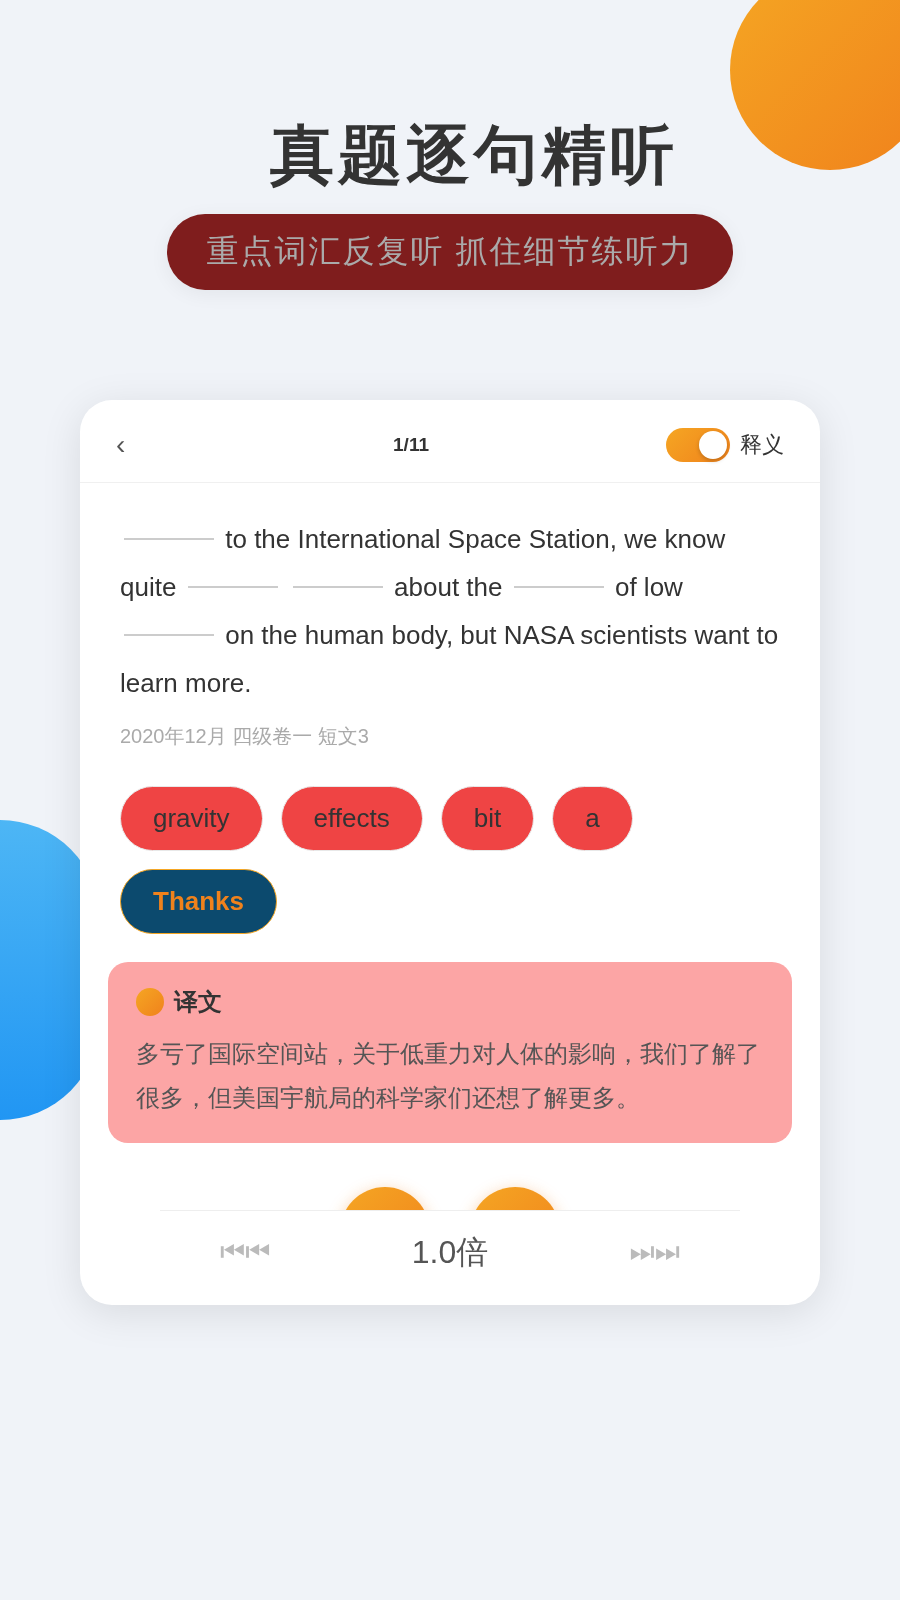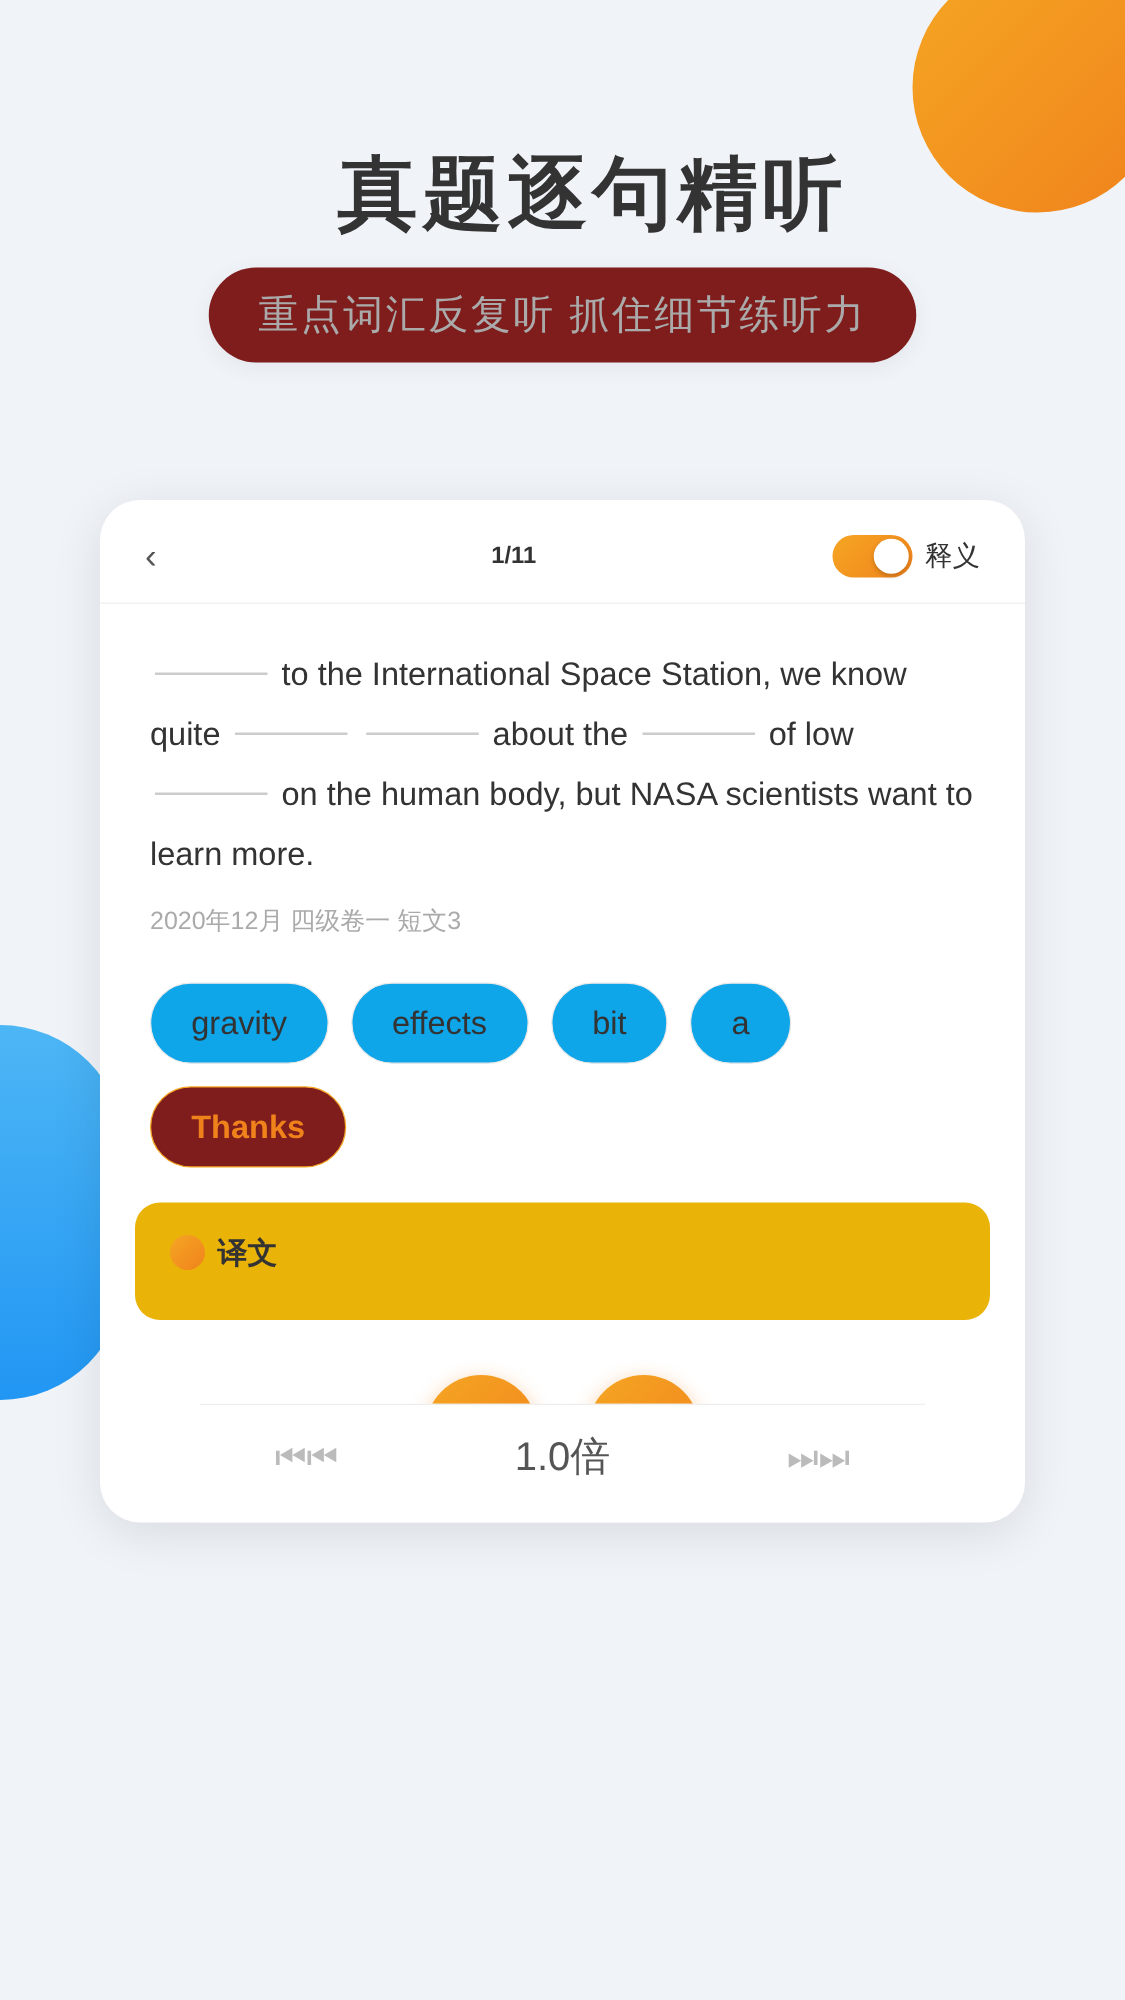--- a/index.html
+++ b/index.html
@@ -163,40 +163,40 @@
 
     
     .word-chips {
       padding: 16px 40px 20px;
       display: flex;
       flex-wrap: wrap;
       gap: 18px;
     }
 
     .chip {
-      background: #0ea5e9;
+      background: #ef4444;
       border-radius: 50px;
       padding: 16px 32px;
       font-size: 26px;
       color: #333;
       cursor: pointer;
       border: 1.5px solid #e8e8e8;
     }
 
     .chip.selected {
-      background: #7f1d1d;
+      background: #0c4a6e;
       border-color: #f5a623;
       color: #f0821c;
       font-weight: 600;
     }
 
     
     .translation-box {
       margin: 8px 28px 28px;
-      background: #eab308;
+      background: #fca5a5;
       border-radius: 20px;
       padding: 24px 28px;
     }
 
     .translation-header {
       display: flex;
       align-items: center;
       gap: 10px;
       margin-bottom: 14px;
     }
@@ -319,20 +319,21 @@
     <div class="chip">bit</div>
     <div class="chip">a</div>
     <div class="chip selected">Thanks</div>
   </div>
 
   <div class="translation-box">
     <div class="translation-header">
       <div class="orange-dot"></div>
       <span class="translation-title">译文</span>
     </div>
+    <div class="translation-text">多亏了国际空间站，关于低重力对人体的影响，我们了解了很多，但美国宇航局的科学家们还想了解更多。</div>
   </div>
 
   <div class="bottom-controls">
     <div class="control-btn">
       <svg viewBox="0 0 40 40">
         <rect x="8" y="8" width="8" height="24" rx="2"></rect>
         <rect x="24" y="8" width="8" height="24" rx="2"></rect>
       </svg>
     </div>
     <div class="control-btn">

